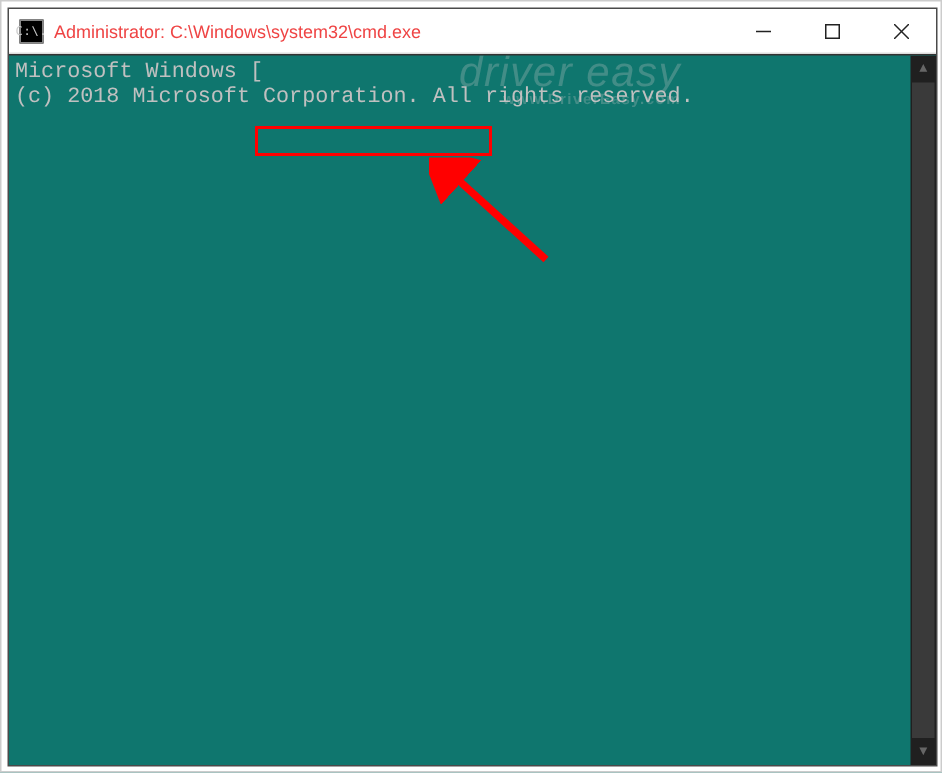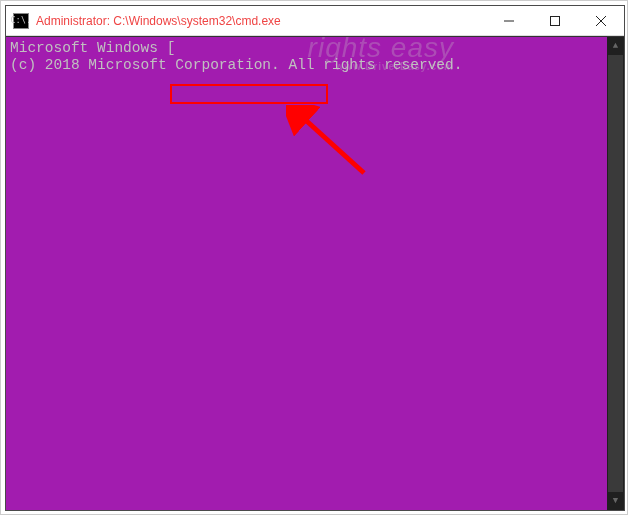--- a/index.html
+++ b/index.html
@@ -35,21 +35,21 @@
       flex:1; font-size:12px; color:#ef4444;
     }
     .win-controls { display:flex; height:100%; }
     .win-btn {
       width:46px; height:100%;
       display:flex; align-items:center; justify-content:center;
       color:#222;
     }
     .win-btn svg { width:10px; height:10px; }
     .terminal {
-      flex:1; background:#a21caf; color:#c0c0c0;
+      flex:1; background:#0f766e; color:#c0c0c0;
       font-family:Consolas,"Courier New",monospace;
       font-size:14.5px; line-height:1.2;
       padding:3px 4px;
       position:relative;
       overflow:hidden;
       border-top:1px solid #333;
     }
     .terminal .line { white-space:pre; }
     .highlight-box {
       position:absolute;
@@ -110,21 +110,21 @@
       </div>
     </div>
   </div>
 
   <div class="terminal">
     <div class="line">Microsoft Windows [</div>
     <div class="line">(c) 2018 Microsoft Corporation. All rights reserved.</div>
     <div class="line">&nbsp;</div>
 
     <div class="watermark" style="top:-6px; right:170px;">
-      <div class="big">rights easy</div>
+      <div class="big">driver easy</div>
       <div class="small">www.DriverEasy.com</div>
     </div>
 
     <div class="highlight-box" style="left:164px; top:47px; width:158px; height:20px;"></div>
 
     <svg class="arrow" style="left:280px; top:68px;" width="90" height="80">
       <defs>
         <marker id="ahead" markerWidth="8" markerHeight="8" refX="2" refY="4" orient="auto">
           <polygon points="0,0 8,4 0,8" fill="#ff0000"></polygon>
         </marker>

